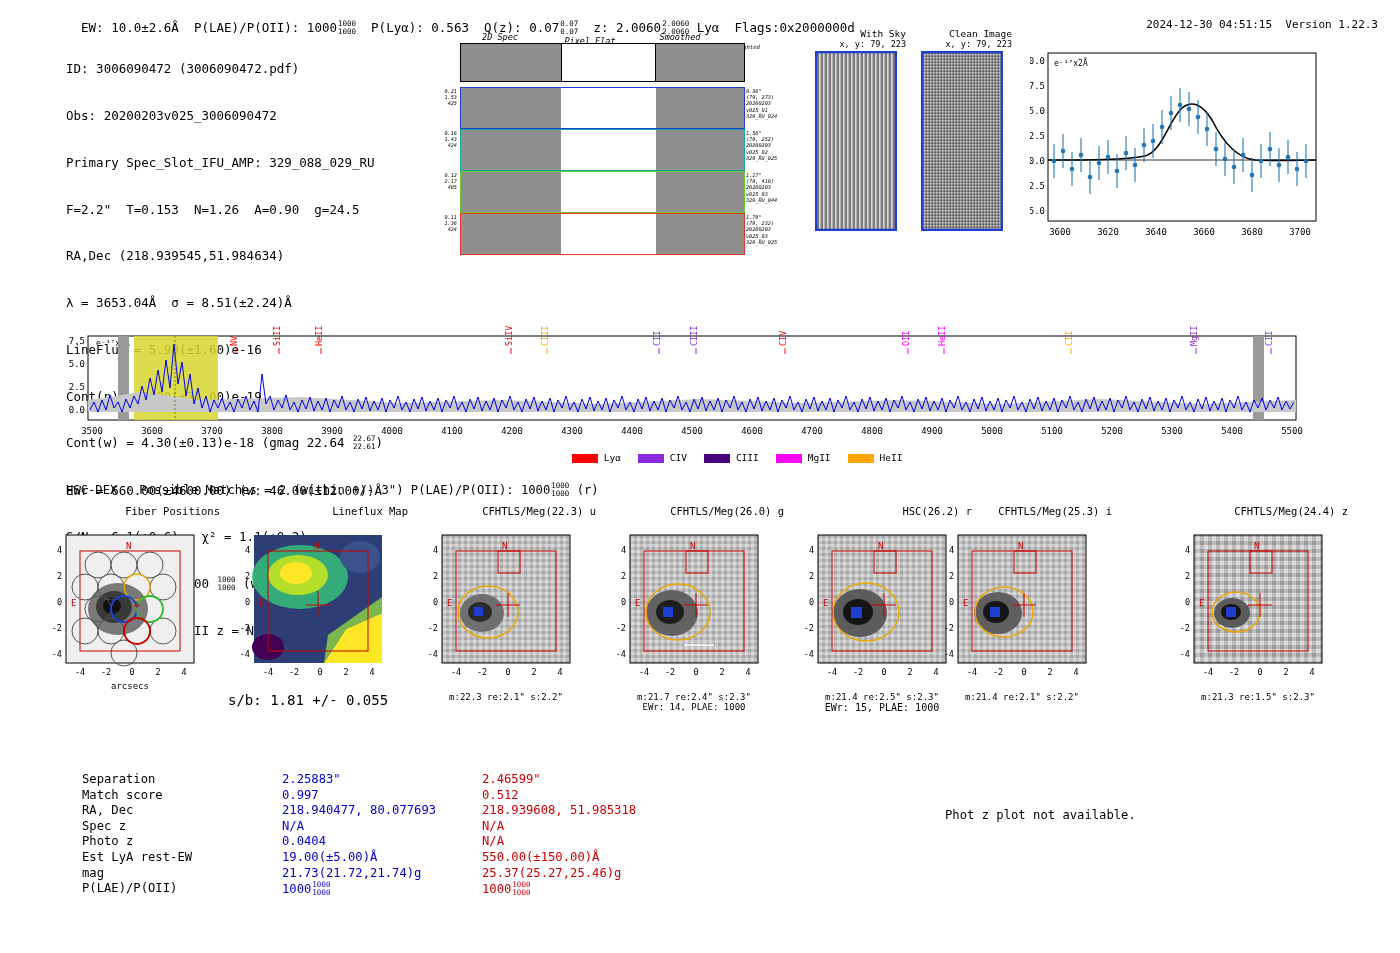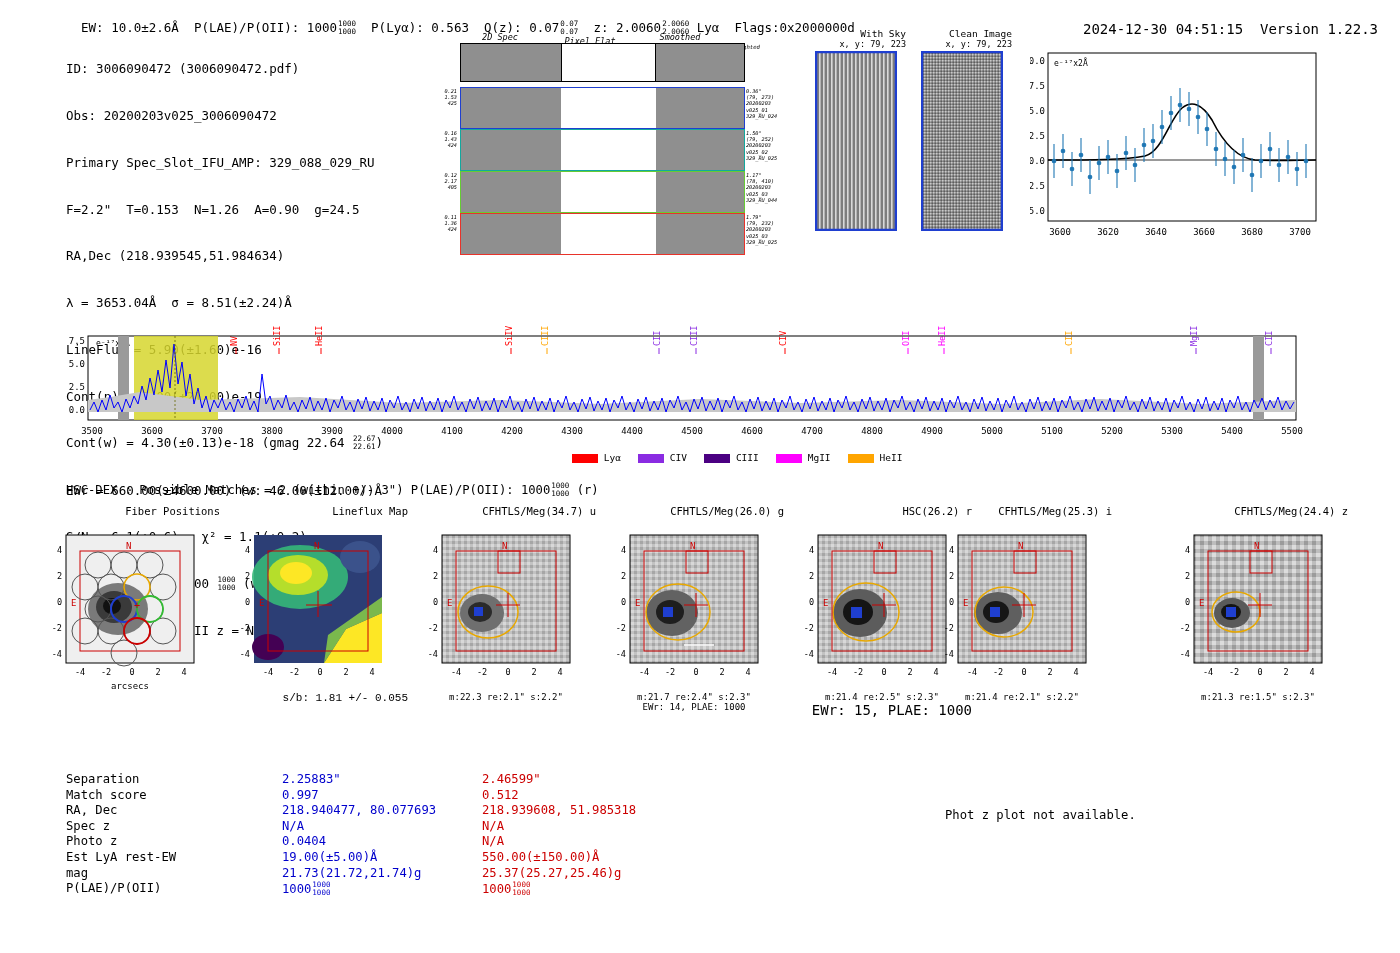--- a/index.html
+++ b/index.html
@@ -1,36 +1,36 @@
 <!DOCTYPE html>
 <html><head>
 <meta charset="utf-8">
 <style>
   html,body{margin:0;padding:0;background:#fff;}
   body{width:1400px;height:953px;position:relative;font-family:"DejaVu Sans Mono", monospace;color:#000;overflow:hidden;}
   .mono{font-family:"DejaVu Sans Mono", monospace;}
   .abs{position:absolute;}
   
   #topline{left:66px;top:5px;font-size:12.5px;white-space:pre;letter-spacing:0px;}
-  #datever{right:22px;top:5px;font-size:14px;white-space:pre;}
+  #datever{right:22px;top:5px;font-size:11px;white-space:pre;}
   .frac{display:inline-block;vertical-align:-0.15em;font-size:7.5px;line-height:1.0;text-align:center;margin-left:1px;}
   .frac span{display:block;}
   
   #infoblock{left:66px;top:30px;font-size:12.5px;line-height:15.6px;white-space:pre;}
   
   .panel-title{font-size:8.5px;text-align:center;color:#000;}
   .tiny{font-size:5.2px;line-height:6.2px;color:#000;white-space:pre;}
   .tiny2{font-size:5.6px;line-height:6.6px;color:#000;white-space:pre;}
   
   #specwrap{left:0;top:300px;width:1400px;height:160px;}
   
   .cutcap{font-size:10.5px;text-align:right;}
   
   #bottomtable{left:66px;top:772px;font-size:12.2px;line-height:15.6px;}
-  #bottomtable .lab{position:absolute;left:0;white-space:pre;}
+  #bottomtable .lab{position:absolute;left:16px;white-space:pre;}
   .bcol1{position:absolute;left:216px;color:#0000cc;white-space:pre;}
   .bcol2{position:absolute;left:416px;color:#cc0000;white-space:pre;}
   #photznote{position:absolute;left:945px;top:808px;font-size:12.2px;}
   .legendbox{display:inline-block;width:26px;height:9px;vertical-align:middle;}
 </style>
 </head>
 <body>
 
 <div class="abs mono" id="topline">
   <span>EW: 10.0±2.6Å</span>&nbsp;&nbsp;<span>P(LAE)/P(OII): 1000</span><span class="frac"><span>1000</span><span>1000</span></span>&nbsp;&nbsp;<span>P(Lyα): 0.563</span>&nbsp;&nbsp;<span>Q(z): 0.07</span><span class="frac"><span>0.07</span><span>0.07</span></span>&nbsp;&nbsp;<span>z: 2.0060</span><span class="frac"><span>2.0060</span><span>2.0060</span></span>&nbsp;<span>Lyα</span>&nbsp;&nbsp;<span>Flags:0x2000000d</span>
@@ -424,25 +424,25 @@
           <text x="144" y="158">4</text>
       </g>
       <g font-family="DejaVu Sans Mono, monospace" font-size="8.5" text-anchor="end">
         <text x="22" y="36">4</text>
           <text x="22" y="62">2</text>
           <text x="22" y="88">0</text>
           <text x="22" y="114">-2</text>
           <text x="22" y="140">-4</text>
       </g>
     </svg>
-    <div style="font-size:11px;text-align:right;margin-top:-4px;font-family:Liberation Mono, monospace;">s/b: 1.81 +/- 0.055</div>
+    <div style="font-size:14px;text-align:left;margin-top:-4px;">s/b: 1.81 +/- 0.055</div>
   </div>
 
   <div class="abs" style="left:416px;top:0;width:180px;">
-    <div class="cutcap">CFHTLS/Meg(34.7) u</div>
+    <div class="cutcap">CFHTLS/Meg(22.3) u</div>
     <svg width="180" height="175" viewBox="0 0 180 175">
       <defs>
           <pattern id="px" width="6" height="6" patternUnits="userSpaceOnUse">
         <rect width="6" height="6" fill="#c2c2c2"></rect>
             <rect width="3" height="3" fill="#a6a6a6"></rect>
             <rect x="3" y="3" width="3" height="3" fill="#d8d8d8"></rect>
       </pattern>
         </defs>
       <rect x="26" y="18" width="128" height="128" fill="url(#px)" stroke="#000"></rect>
       <ellipse cx="66" cy="96" rx="22" ry="19" fill="#6f6f6f"></ellipse>
@@ -530,21 +530,21 @@
       </g>
       <g font-family="DejaVu Sans Mono, monospace" font-size="8.5" text-anchor="end">
         <text x="22" y="36">4</text>
           <text x="22" y="62">2</text>
           <text x="22" y="88">0</text>
           <text x="22" y="114">-2</text>
           <text x="22" y="140">-4</text>
       </g>
     </svg>
     <div style="font-size:9px;text-align:center;margin-top:-4px;">m:21.4 re:2.5" s:2.3"</div>
-    <div style="font-size:14px;text-align:right;">EWr: 15, PLAE: 1000</div>
+    <div style="font-size:10px;text-align:center;">EWr: 15, PLAE: 1000</div>
   </div>
 
   <div class="abs" style="left:932px;top:0;width:180px;">
     <div class="cutcap">CFHTLS/Meg(25.3) i</div>
     <svg width="180" height="175" viewBox="0 0 180 175">
       <rect x="26" y="18" width="128" height="128" fill="url(#px)" stroke="#000"></rect>
       <ellipse cx="66" cy="96" rx="24" ry="21" fill="#5f5f5f"></ellipse>
       <ellipse cx="64" cy="95" rx="13" ry="11" fill="#161616"></ellipse>
       <rect x="58" y="90" width="10" height="10" fill="#1f3fd0"></rect>
       <ellipse cx="72" cy="95" rx="29" ry="25" fill="none" stroke="#e8a800" stroke-width="1.5"></ellipse>

